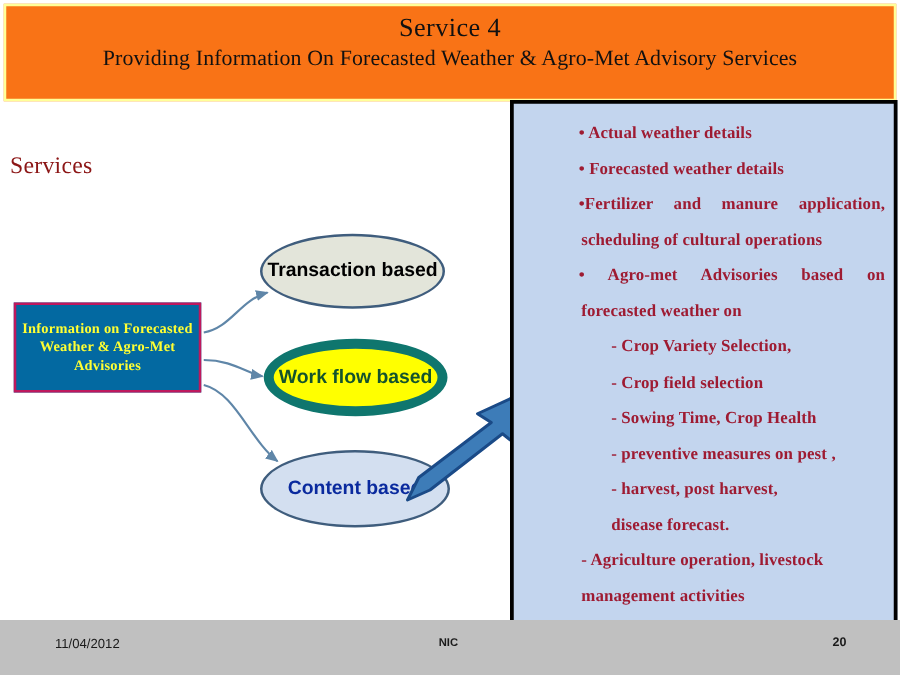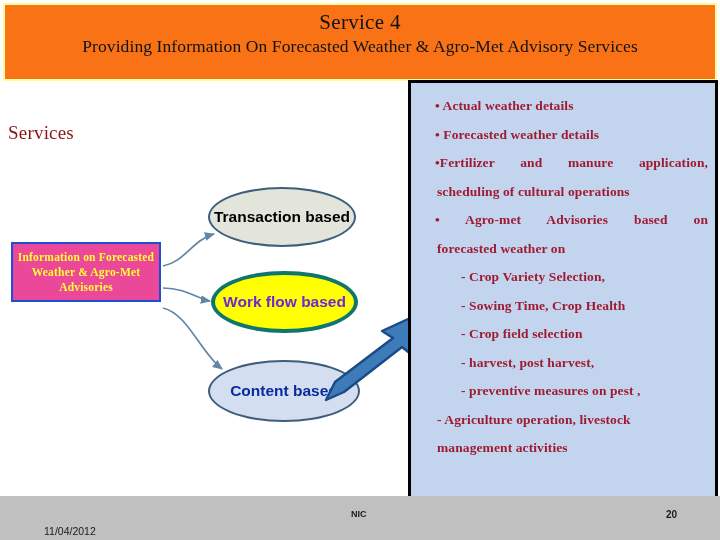--- a/index.html
+++ b/index.html
@@ -62,23 +62,23 @@
     color: #8c1616;
     letter-spacing: 0.2px;
   }
 
   
   #source-box {
     position: absolute;
     left: 11px;
     top: 242px;
     width: 150px;
-    height: 60px;
-    background: #ec4899;
-    border: 2px solid #1d4ed8;
+    height: 72px;
+    background: #0369a1;
+    border: 2px solid #be185d;
     box-sizing: border-box;
     display: flex;
     align-items: center;
     justify-content: center;
   }
   #source-box-text {
     font-family: "Liberation Serif", serif;
     font-weight: bold;
     font-size: 11.5px;
     color: #ffff33;
@@ -119,22 +119,22 @@
     border: 2px solid #3f5d7d;
     color: #000000;
     font-size: 15.5px;
   }
   #ellipse-workflow {
     left: 211px;
     top: 271px;
     width: 147px;
     height: 62px;
     background: #ffff00;
-    border: 4px solid #0f766e;
-    color: #6d28d9;
+    border: 8px solid #0f766e;
+    color: #14532d;
     font-size: 15.5px;
   }
   #ellipse-content {
     left: 208px;
     top: 360px;
     width: 152px;
     height: 62px;
     background: #d3dff0;
     border: 2px solid #3f5d7d;
     color: #0a2a9e;
@@ -157,20 +157,21 @@
     top: 80px;
     width: 310px;
     height: 428px;
     background: #c3d5ee;
     border: 3px solid #000000;
     box-sizing: border-box;
     overflow: hidden;
   }
   #right-panel-inner {
     padding: 9px 7px 0 24px;
+    margin-left: 28px;
   }
   .bullet-line {
     font-family: "Liberation Serif", serif;
     font-weight: bold;
     font-size: 13.5px;
     color: #9e1b32;
     line-height: 28.5px;
     white-space: nowrap;
     letter-spacing: 0.1px;
   }
@@ -191,21 +192,21 @@
     height: 44px;
     background: #c0c0c0;
   }
   .footer-text {
     position: absolute;
     font-family: "Liberation Sans", sans-serif;
     font-size: 10.5px;
     color: #1a1a1a;
     top: 13px;
   }
-  #footer-date { left: 44px; margin-top: 16px; }
+  #footer-date { left: 44px; }
   #footer-center { left: 351px; font-size: 9px; font-weight: bold; }
   #footer-page { left: 666px; font-size: 10px; font-weight: bold; }
 </style>
 </head>
 <body>
 
 <div id="slide">
 
   <div id="title-box">
     <div id="title-line1">Service 4</div>
@@ -245,24 +246,25 @@
 
   <div id="right-panel">
     <div id="right-panel-inner">
       <div class="bullet-line">• Actual weather details</div>
       <div class="bullet-line">• Forecasted weather details</div>
       <div class="bullet-line justify">•Fertilizer and manure application,</div>
       <div class="bullet-line indent-sm">scheduling of cultural operations</div>
       <div class="bullet-line justify">•  Agro-met  Advisories  based  on</div>
       <div class="bullet-line indent-sm">forecasted weather on</div>
       <div class="bullet-line indent1">- Crop Variety Selection,</div>
+      <div class="bullet-line indent1">- Crop field selection</div>
       <div class="bullet-line indent1">-  Sowing Time, Crop Health</div>
-      <div class="bullet-line indent1">- Crop field selection</div>
+      <div class="bullet-line indent1">-  preventive measures on pest ,</div>
       <div class="bullet-line indent1">-  harvest, post harvest,</div>
-      <div class="bullet-line indent1">-  preventive measures on pest ,</div>
+      <div class="bullet-line indent1">disease forecast.</div>
       <div class="bullet-line indent-sm">- Agriculture operation, livestock</div>
       <div class="bullet-line indent-sm">management activities</div>
     </div>
   </div>
 
   <div id="footer">
     <div class="footer-text" id="footer-date">11/04/2012</div>
     <div class="footer-text" id="footer-center">NIC</div>
     <div class="footer-text" id="footer-page">20</div>
   </div>

